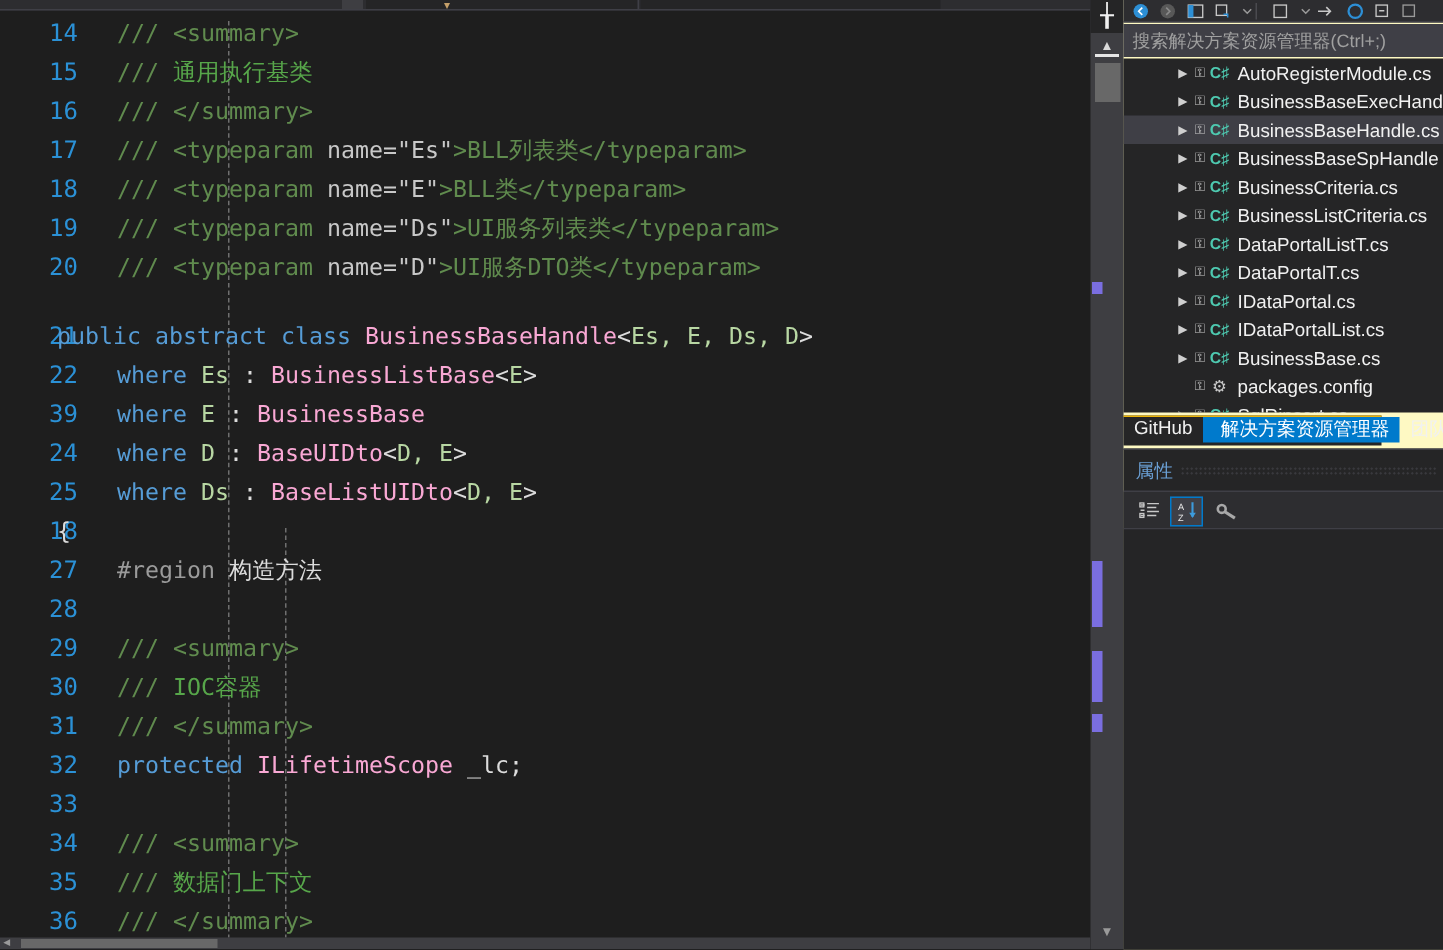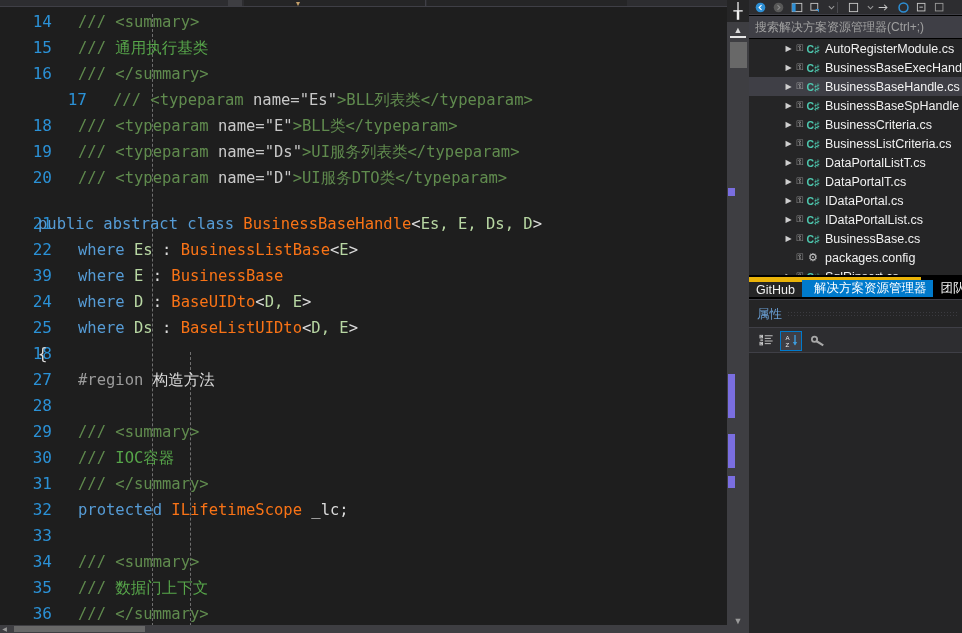--- a/index.html
+++ b/index.html
@@ -67,21 +67,21 @@
   }
   #guide1 { left: 152px; top: 7px; height: 612px; }
   #guide2 { left: 190px; top: 345px; height: 274px; }
 
   
   .c-comment  { color: #57a64a; }
   .c-xmldoc   { color: #608b4e; }
   .c-xmlattr  { color: #c8c8c8; }
   .c-xmlval   { color: #c8c8c8; }
   .c-kw       { color: #569cd6; }
-  .c-type     { color: #f97316; }
+  .c-type     { color: #f9a8d4; }
   .c-tparam   { color: #b8d7a3; }
   .c-plain    { color: #dcdcdc; }
   .c-region   { color: #9b9b9b; }
   .c-punct    { color: #dcdcdc; }
 
   
   #codelens {
     position: absolute; left: 115px; top: 174px;
     color: #999999;
     font-family: "DejaVu Sans Mono","Liberation Mono",monospace;
@@ -124,21 +124,21 @@
   #h-thumb {
     position: absolute; left: 14px; top: 1px; width: 131px; height: 6px;
     background: #686868;
   }
   #h-left { position:absolute; left:1px; top:1px; width:7px; height:6px; color:#9a9a9a;
     font-size:6px; line-height:6px; text-align:center; }
 
   
   #right-dock {
     position: absolute; left: 749px; top: 0; width: 213px; height: 633px;
-    background: #000000;
+    background: #fef9c3;
   }
   #se-toolbar {
     position: absolute; left: 0; top: 0; width: 213px; height: 15px;
     background: #2d2d30; border-bottom: 1px solid #3f3f46;
     overflow: hidden;
   }
   .tb-ico {
     position: absolute; top: 0px; width: 17px; height: 14px;
     display: flex; align-items: center; justify-content: center;
   }
@@ -176,22 +176,22 @@
   .tw-ico {
     flex: 0 0 16px; width: 16px; text-align: center;
     font-size: 10.5px; font-weight: bold; color: #4ec9b0;
     font-family: "Liberation Sans", sans-serif;
   }
   .tw-ico.cfg { color: #c8c8c8; font-size: 11px; font-weight: normal; }
   .tw-label { margin-left: 4px; white-space: nowrap; }
 
   #se-tabstrip {
     position: absolute; left: 0; top: 277px; width: 172px; height: 20px;
-    background: #252526; border-top: 5px solid #eab308;
-    display: flex; align-items: flex-end;
+    background: #252526; border-top: 1px solid #eab308;
+    display: flex; align-items: flex-start;
   }
   .dock-tab {
     display: flex; align-items: center; padding: 0 7px;
     font-size: 12.5px; color: #f1f1f1; white-space: nowrap;
     font-family: "Liberation Sans", sans-serif;
   }
   .dock-tab.active { background: #007acc; color: #ffffff; padding-left: 12px; }
 
   #props-panel {
     position: absolute; left: 0; top: 299px; width: 213px; height: 334px;
@@ -244,21 +244,21 @@
       <div id="tab-remnant-d"></div>
     </div>
 
     <div id="code-surface">
       <div class="guide" id="guide1"></div>
       <div class="guide" id="guide2"></div>
       <div id="code-lines">
           <div class="code-line" style="top: 2px;"><span class="lnum">14</span><span class="ltext" style="left: 78px;"><span class="c-xmldoc">/// </span><span class="c-xmldoc">&lt;summary&gt;</span></span></div>
           <div class="code-line" style="top: 28px;"><span class="lnum">15</span><span class="ltext" style="left: 78px;"><span class="c-xmldoc">/// </span><span class="c-comment">通用执行基类</span></span></div>
           <div class="code-line" style="top: 54px;"><span class="lnum">16</span><span class="ltext" style="left: 78px;"><span class="c-xmldoc">/// </span><span class="c-xmldoc">&lt;/summary&gt;</span></span></div>
-          <div class="code-line" style="top: 80px; margin-left: 35px;"><span class="lnum">17</span><span class="ltext" style="left: 78px;"><span class="c-xmldoc">/// </span><span class="c-xmldoc">&lt;typeparam </span><span class="c-xmlattr">name</span><span class="c-xmlattr">=</span><span class="c-xmlval">"Es"</span><span class="c-xmldoc">&gt;BLL列表类&lt;/typeparam&gt;</span></span></div>
+          <div class="code-line" style="top: 80px;"><span class="lnum">17</span><span class="ltext" style="left: 78px;"><span class="c-xmldoc">/// </span><span class="c-xmldoc">&lt;typeparam </span><span class="c-xmlattr">name</span><span class="c-xmlattr">=</span><span class="c-xmlval">"Es"</span><span class="c-xmldoc">&gt;BLL列表类&lt;/typeparam&gt;</span></span></div>
           <div class="code-line" style="top: 106px;"><span class="lnum">18</span><span class="ltext" style="left: 78px;"><span class="c-xmldoc">/// </span><span class="c-xmldoc">&lt;typeparam </span><span class="c-xmlattr">name</span><span class="c-xmlattr">=</span><span class="c-xmlval">"E"</span><span class="c-xmldoc">&gt;BLL类&lt;/typeparam&gt;</span></span></div>
           <div class="code-line" style="top: 132px;"><span class="lnum">19</span><span class="ltext" style="left: 78px;"><span class="c-xmldoc">/// </span><span class="c-xmldoc">&lt;typeparam </span><span class="c-xmlattr">name</span><span class="c-xmlattr">=</span><span class="c-xmlval">"Ds"</span><span class="c-xmldoc">&gt;UI服务列表类&lt;/typeparam&gt;</span></span></div>
           <div class="code-line" style="top: 158px;"><span class="lnum">20</span><span class="ltext" style="left: 78px;"><span class="c-xmldoc">/// </span><span class="c-xmldoc">&lt;typeparam </span><span class="c-xmlattr">name</span><span class="c-xmlattr">=</span><span class="c-xmlval">"D"</span><span class="c-xmldoc">&gt;UI服务DTO类&lt;/typeparam&gt;</span></span></div>
           <div class="code-line" style="top: 204px;"><span class="lnum">21</span><span class="ltext" style="left: 38px;"><span class="c-kw">public</span><span class="c-plain"> </span><span class="c-kw">abstract</span><span class="c-plain"> </span><span class="c-kw">class</span><span class="c-plain"> </span><span class="c-type">BusinessBaseHandle</span><span class="c-punct">&lt;</span><span class="c-tparam">Es, E, Ds, D</span><span class="c-punct">&gt;</span></span></div>
           <div class="code-line" style="top: 230px;"><span class="lnum">22</span><span class="ltext" style="left: 78px;"><span class="c-kw">where</span><span class="c-plain"> </span><span class="c-tparam">Es</span><span class="c-plain"> : </span><span class="c-type">BusinessListBase</span><span class="c-punct">&lt;</span><span class="c-tparam">E</span><span class="c-punct">&gt;</span></span></div>
           <div class="code-line" style="top: 256px;"><span class="lnum">39</span><span class="ltext" style="left: 78px;"><span class="c-kw">where</span><span class="c-plain"> </span><span class="c-tparam">E</span><span class="c-plain"> : </span><span class="c-type">BusinessBase</span></span></div>
           <div class="code-line" style="top: 282px;"><span class="lnum">24</span><span class="ltext" style="left: 78px;"><span class="c-kw">where</span><span class="c-plain"> </span><span class="c-tparam">D</span><span class="c-plain"> : </span><span class="c-type">BaseUIDto</span><span class="c-punct">&lt;</span><span class="c-tparam">D, E</span><span class="c-punct">&gt;</span></span></div>
           <div class="code-line" style="top: 308px;"><span class="lnum">25</span><span class="ltext" style="left: 78px;"><span class="c-kw">where</span><span class="c-plain"> </span><span class="c-tparam">Ds</span><span class="c-plain"> : </span><span class="c-type">BaseListUIDto</span><span class="c-punct">&lt;</span><span class="c-tparam">D, E</span><span class="c-punct">&gt;</span></span></div>
           <div class="code-line" style="top: 334px;"><span class="lnum">18</span><span class="ltext" style="left: 38px;"><span class="c-punct">{</span></span></div>
           <div class="code-line" style="top: 360px;"><span class="lnum">27</span><span class="ltext" style="left: 78px;"><span class="c-region">#region</span><span class="c-plain"> </span><span class="c-plain">构造方法</span></span></div>

